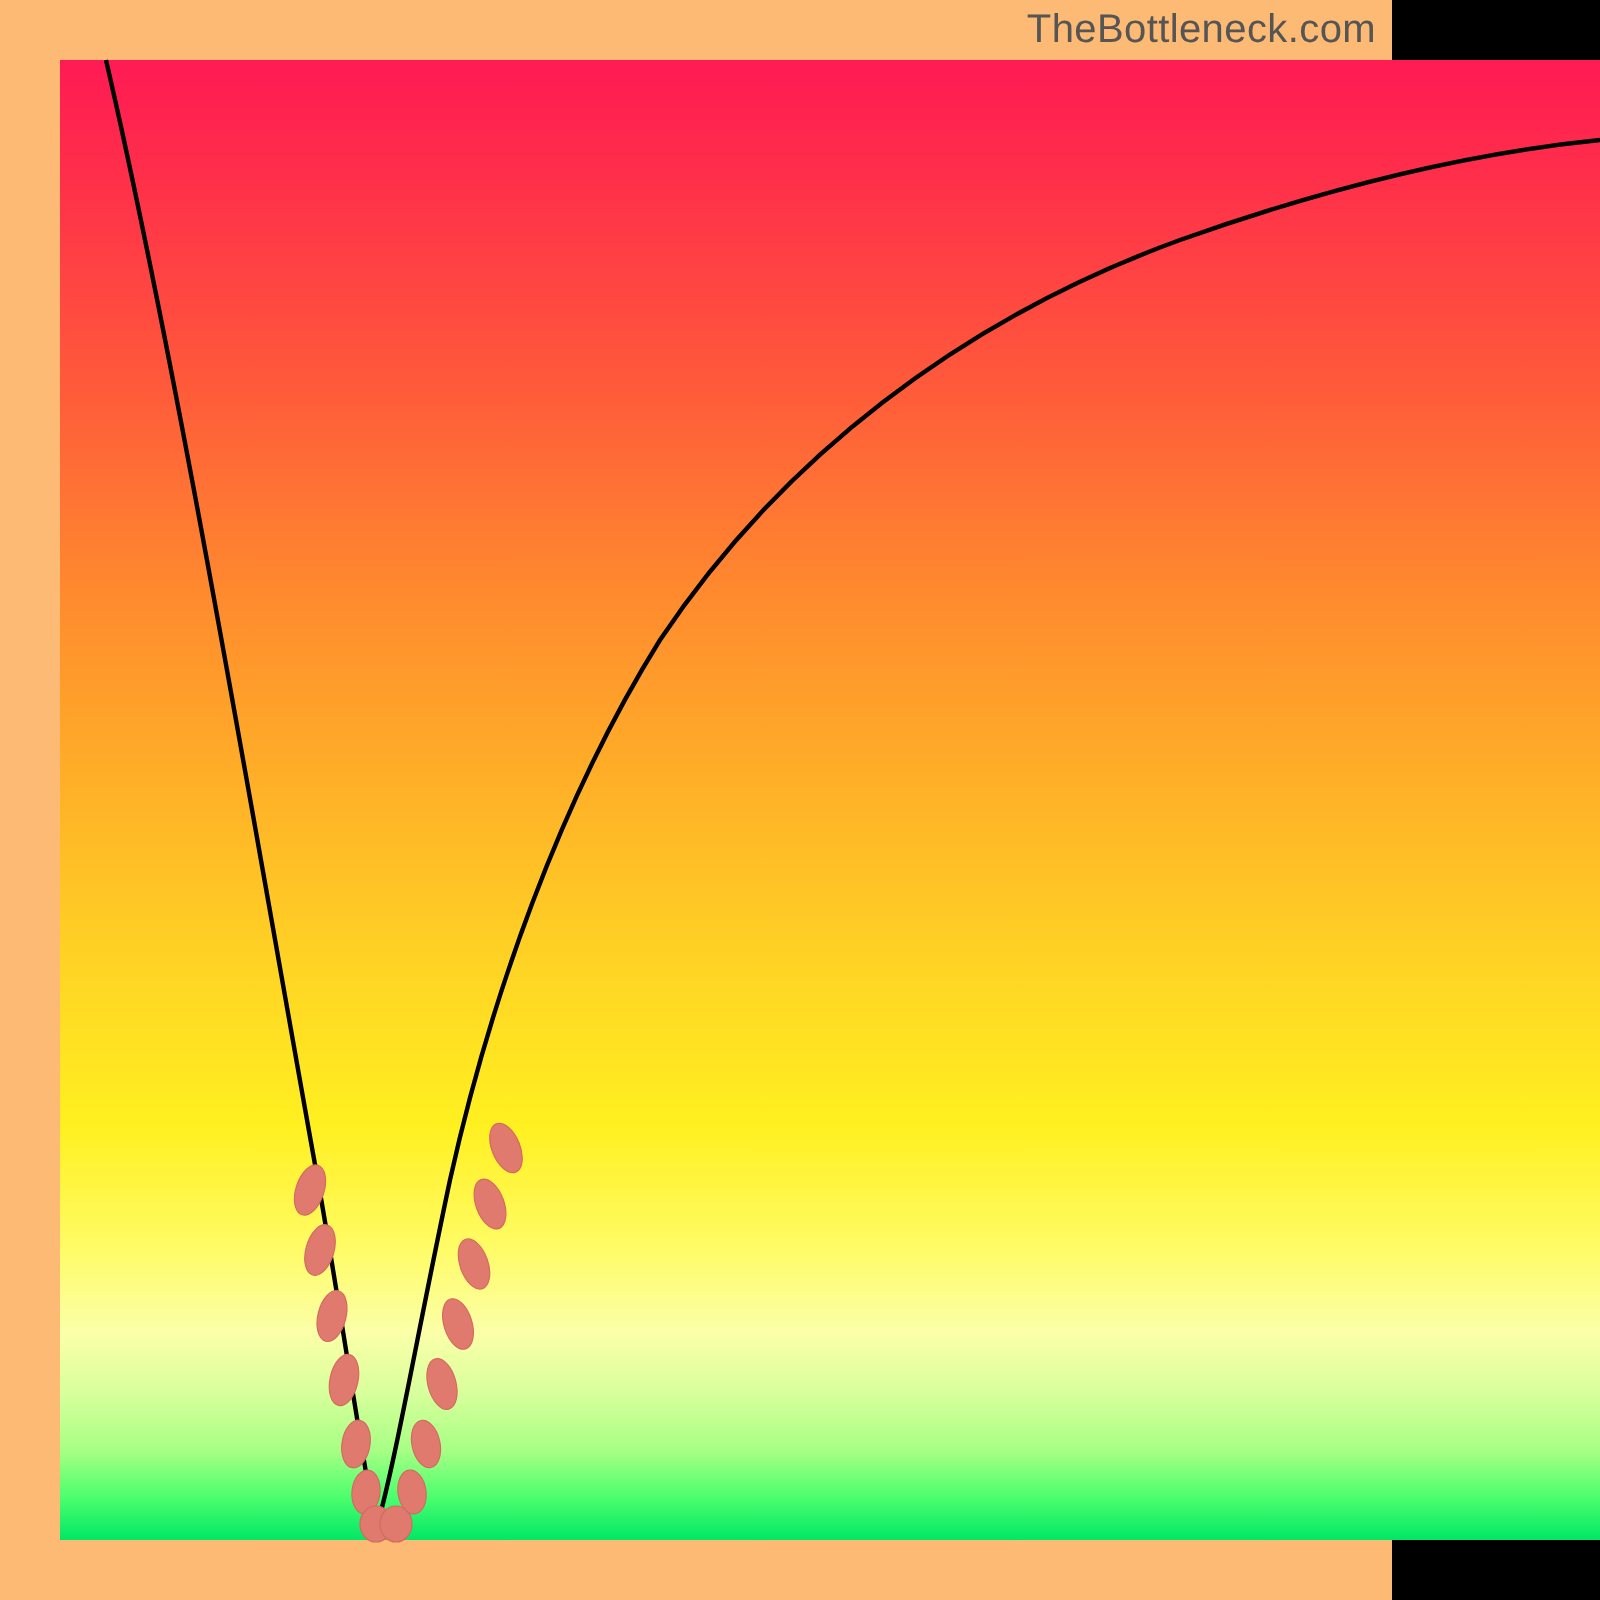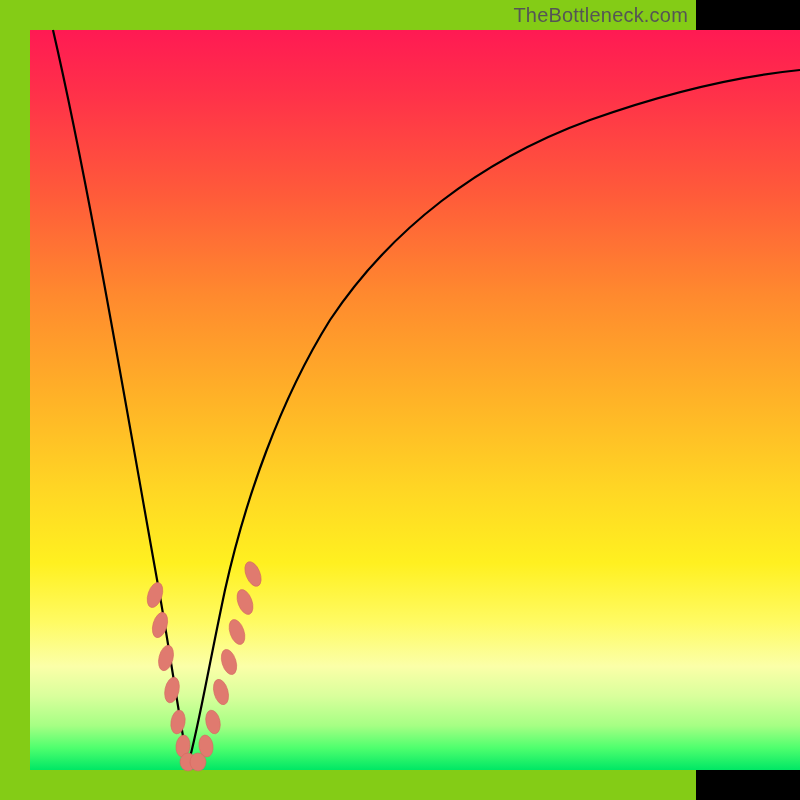--- a/index.html
+++ b/index.html
@@ -8,21 +8,21 @@
     width: 800px;
     height: 800px;
     overflow: hidden;
     background: #000;
     font-family: Arial, Helvetica, sans-serif;
   }
   .frame {
     position: relative;
     width: 696px;
     height: 800px;
-    background: #84cc16;
+    background: #fdba74;
     text-align: right;
   }
   .plot-area {
     position: absolute;
     left: 30px;
     top: 30px;
     width: 770px;  
     height: 740px; 
     
     background: linear-gradient(to bottom,

